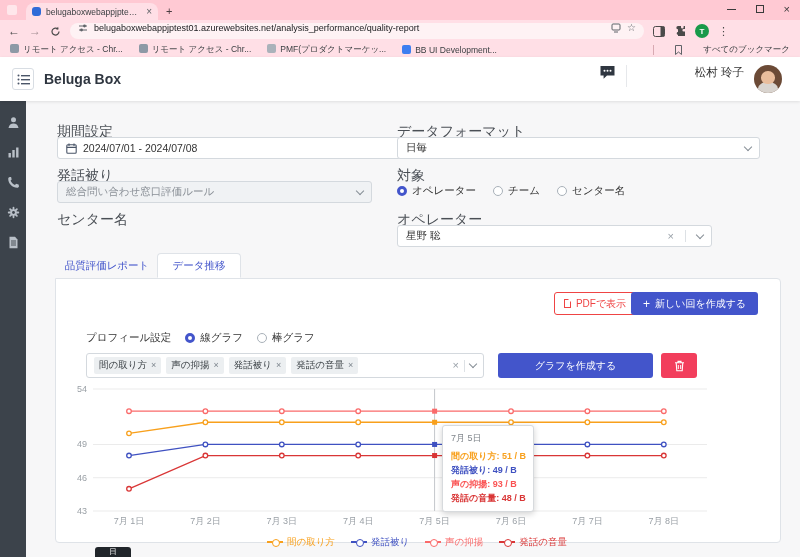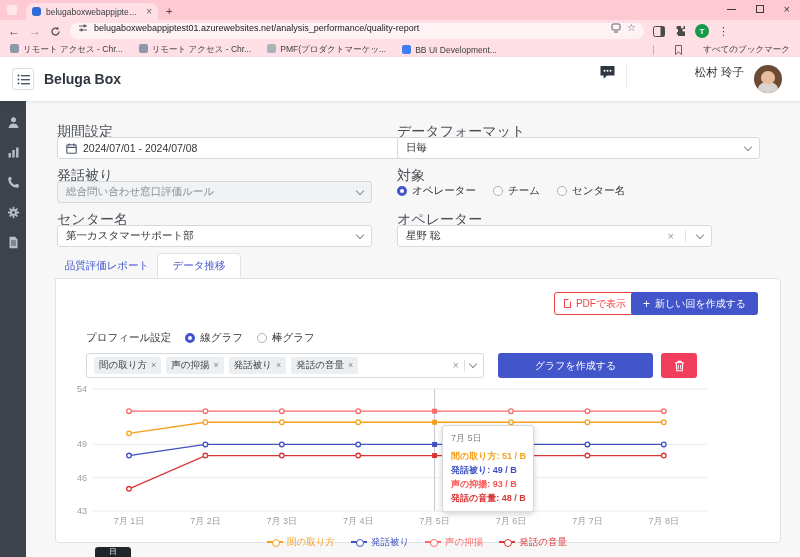--- a/index.html
+++ b/index.html
@@ -270,24 +270,20 @@
     <div class="radio-row" style="left:371px;top:83px">
       <span class="radio on"></span>
       <span>オペレーター</span>
       <span class="radio" style="margin-left:12px"></span>
       <span>チーム</span>
       <span class="radio" style="margin-left:12px"></span>
       <span>センター名</span>
     </div>
 
     <span class="flabel" style="left:31px;top:110px">センター名</span>
-    <div class="field" style="left:31px;top:124px;width:315px">
-      <span>第一カスタマーサポート部</span>
-      <span class="caret"></span>
-    </div>
 
     <span class="flabel" style="left:371px;top:110px">オペレーター</span>
     <div class="field" style="left:371px;top:124px;width:315px">
       <span>星野 聡</span>
       <span class="sel-x">×</span>
       <span class="sel-div"></span>
       <span class="caret" style="margin-left:0"></span>
     </div>
 
     <div class="tabbtn" style="left:31px;top:152px;width:100px">品質評価レポート</div>

